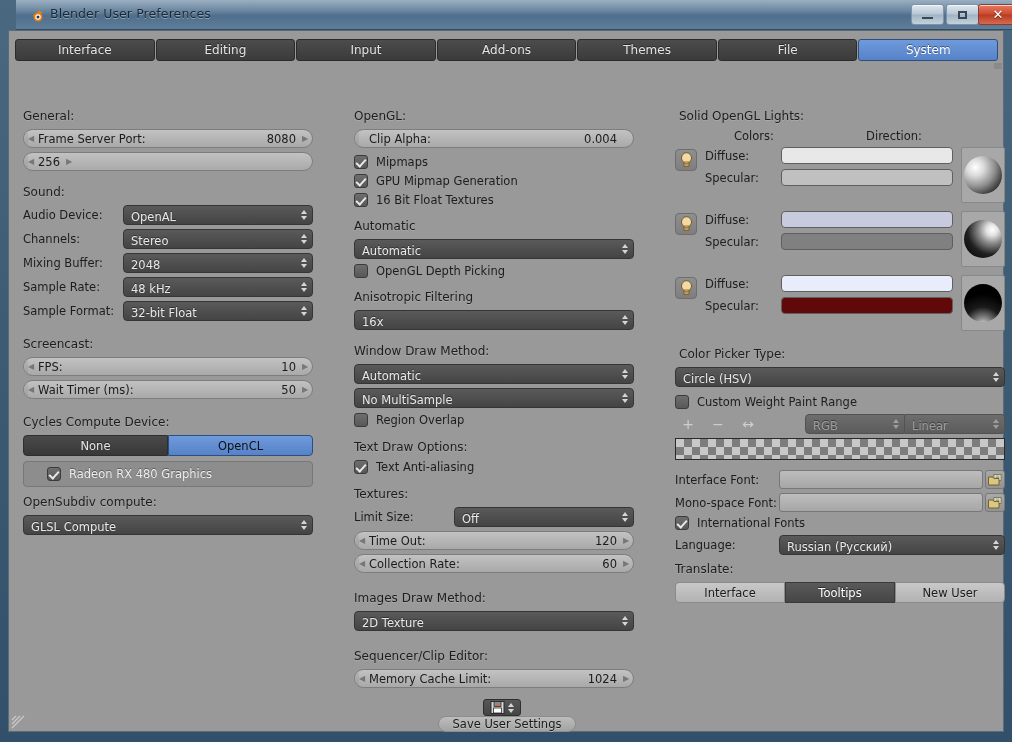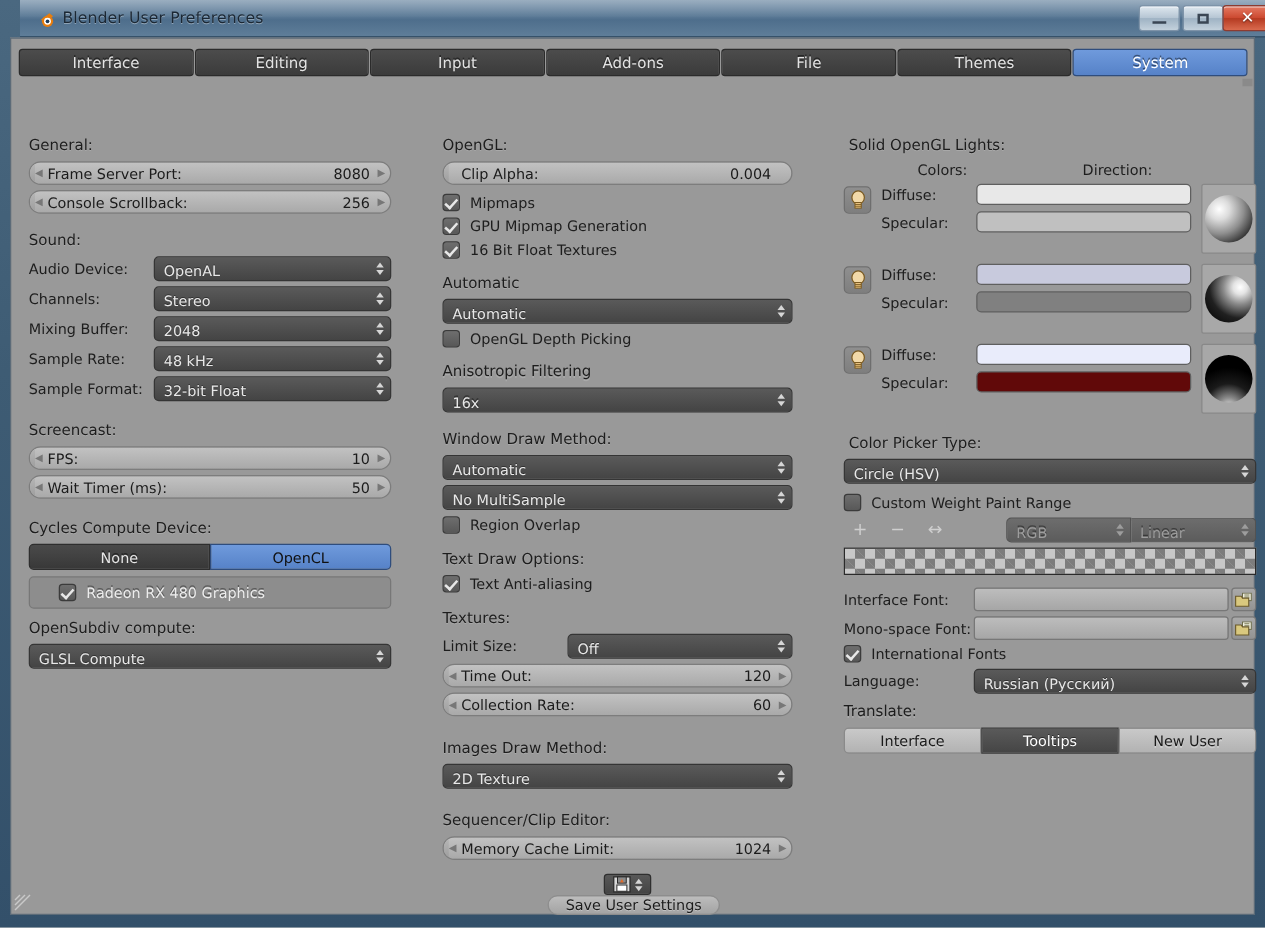--- a/index.html
+++ b/index.html
@@ -313,45 +313,44 @@
       <div class="tab">
           <span>Editing</span>
         </div>
       <div class="tab">
           <span>Input</span>
         </div>
       <div class="tab">
           <span>Add-ons</span>
         </div>
       <div class="tab">
+          <span>Themes</span>
+        </div>
+      <div class="tab">
           <span>File</span>
-        </div>
-      <div class="tab">
-          <span>Themes</span>
         </div>
       <div class="tab active">
           <span>System</span>
         </div>
     </div>
     <div class="scroll-corner"></div>
 
     <div class="col" id="col1">
 
       <div class="section-label">General:</div>
 
       <div class="numslider filled">
         <span class="arrL">◀</span>
         <span class="nslabel">Frame Server Port:</span>
         <span class="nsval">8080</span>
         <span class="arrR">▶</span>
       </div>
 
       <div class="numslider filled">
         <span class="arrL">◀</span>
-        <span class="nslabel">Console Scrollback:</span>
         <span class="nsval">256</span>
         <span class="arrR">▶</span>
       </div>
 
       <div class="section-label" style="margin-top:14px">Sound:</div>
 
       <div class="lrow">
         <div class="lbl">Audio Device:</div>
         <div class="wdg">
             <div class="dropdown">

